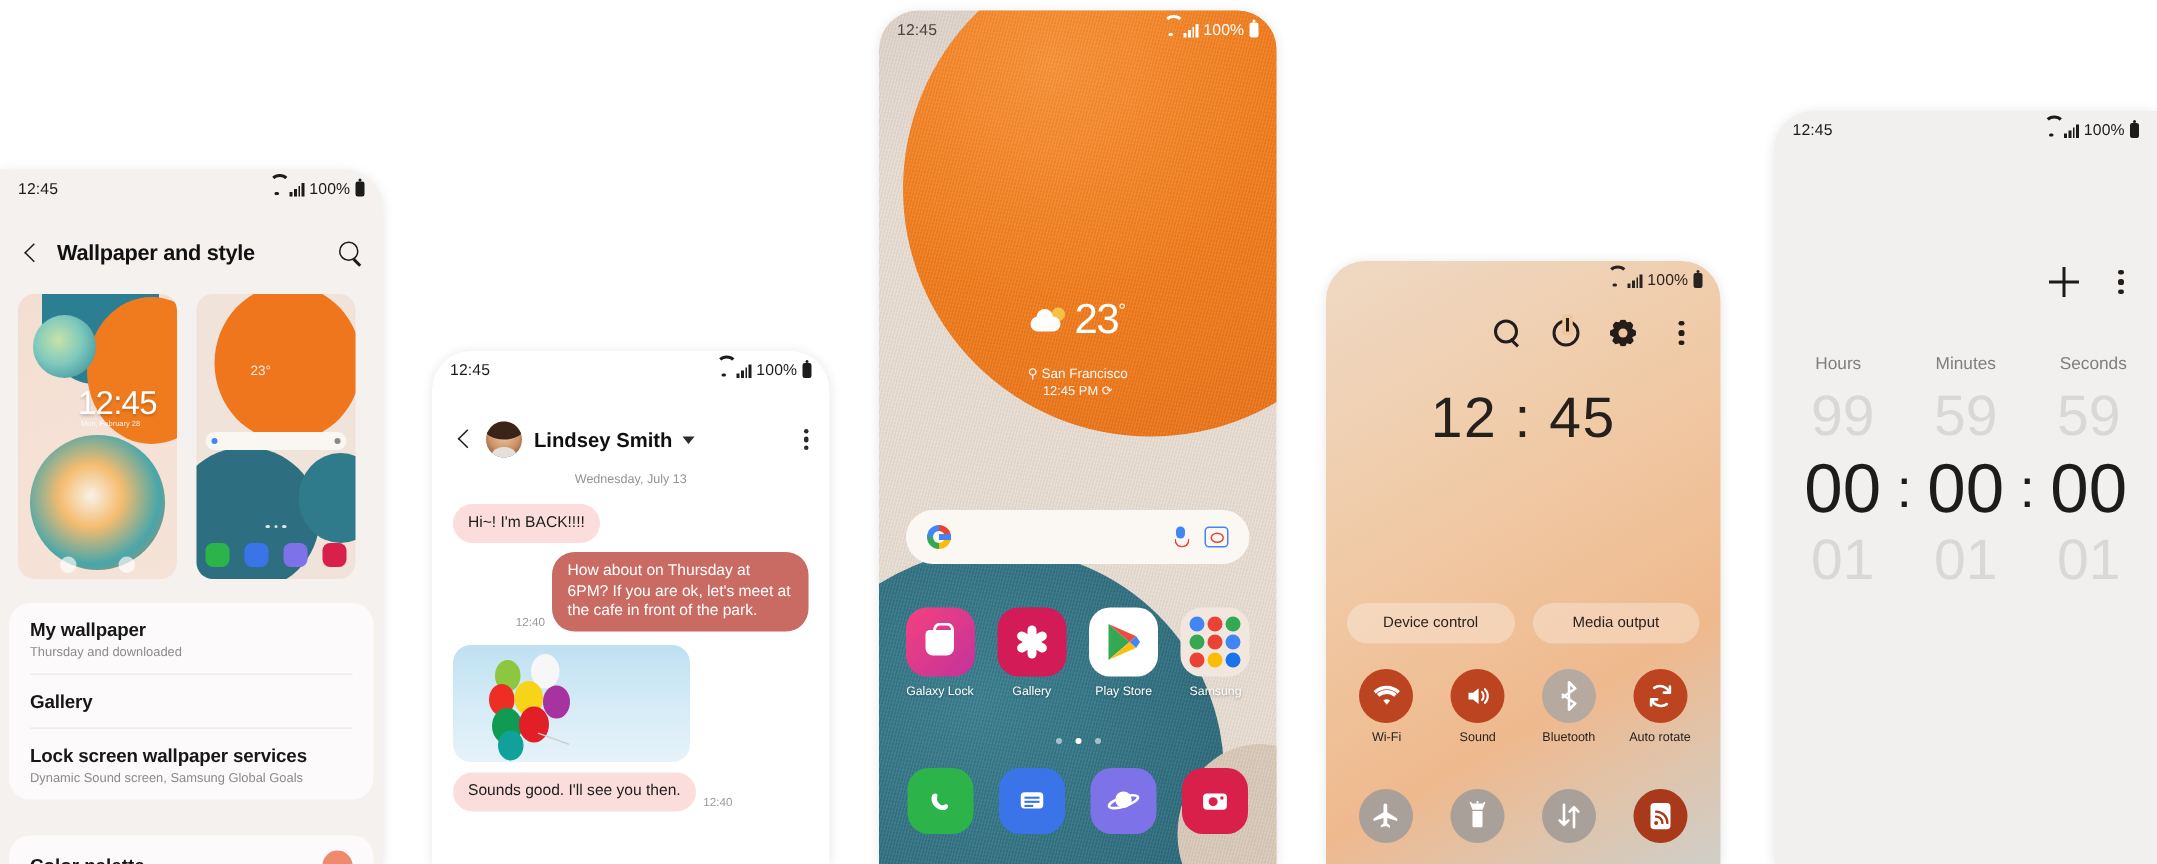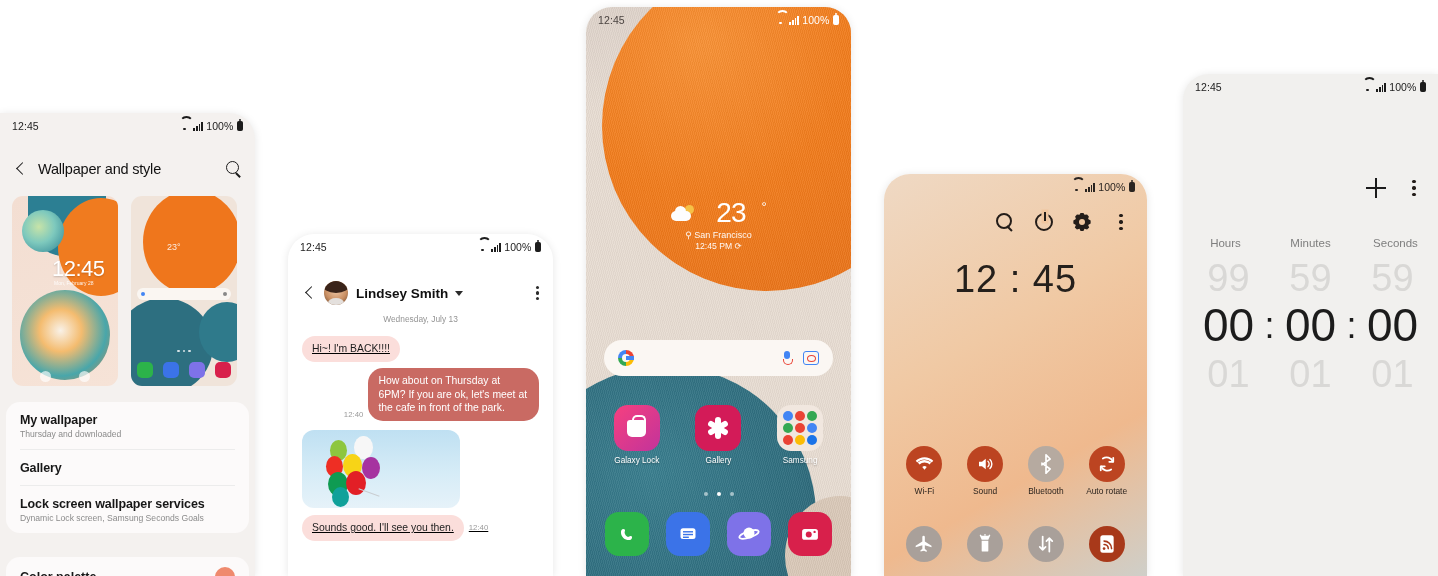--- a/index.html
+++ b/index.html
@@ -54,21 +54,21 @@
   
   #p1 { left: 0; top: 113px; width: 255px; height: 463px; background: #f4f1ef; border-radius: 0 26px 0 0; }
   #p1 .statusbar { color: #1b1b1b; }
   .p1-appbar { position: absolute; top: 36px; left: 0; right: 0; height: 40px; display: flex; align-items: center; padding: 0 12px; }
   .p1-back { width: 18px; height: 18px; position: relative; flex: none; }
   .p1-back::before {
     content: ""; position: absolute; top: 4px; left: 6px; width: 8px; height: 8px;
     border-left: 1.8px solid #1b1b1b; border-bottom: 1.8px solid #1b1b1b;
     transform: rotate(45deg);
   }
-  .p1-title { font-size: 14.5px; font-weight: normal; color: #111; margin-left: 8px; letter-spacing: -0.2px; }
+  .p1-title { font-size: 14.5px; font-weight: bold; color: #111; margin-left: 8px; letter-spacing: -0.2px; }
   .p1-search { margin-left: auto; width: 18px; height: 18px; position: relative; }
   .p1-search::before { content:""; position:absolute; top:1px; left:1px; width:11px; height:11px; border:1.7px solid #1b1b1b; border-radius:50%; }
   .p1-search::after { content:""; position:absolute; top:12px; left:11px; width:6px; height:1.7px; background:#1b1b1b; transform: rotate(45deg); transform-origin: left center; }
 
   .p1-previews { position: absolute; top: 83px; left: 12px; right: 12px; height: 190px; display: flex; gap: 13px; }
   .prev-card { width: 106px; height: 190px; border-radius: 11px; overflow: hidden; position: relative; }
   
   .prev-lock { background: linear-gradient(160deg,#f3ded2 0%, #f6e3d7 100%); }
   .prev-lock .blob-teal { position:absolute; top:-14px; left:16px; width:78px; height:74px; background:#2c7f93; border-radius:0 0 60% 50%/0 0 70% 60%; }
   .prev-lock .blob-orange { position:absolute; top:2px; right:-26px; width:86px; height:98px; background:#f07b1f; border-radius:50%; }
@@ -115,48 +115,48 @@
   .avatar::after { content:""; position:absolute; bottom:-3px; left:4px; width:16px; height:10px; background:#e4e0dd; border-radius:50% 50% 0 0; }
   .p2-name { font-size:13.5px; font-weight:bold; color:#101010; margin-left:8px; }
   .chev { width:0; height:0; border-left:4.2px solid transparent; border-right:4.2px solid transparent; border-top:5px solid #2b2b2b; margin-left:7px; }
   .kebab { margin-left:auto; display:flex; flex-direction:column; gap:2.6px; }
   .kebab i { width:3.1px; height:3.1px; background:#2b2b2b; border-radius:50%; display:block; }
   .p2-datesep { position:absolute; top:80px; left:0; right:0; text-align:center; font-size:8.4px; color:#949494; }
   .p2-thread { position:absolute; top:102px; left:0; right:0; bottom:0; padding:0 14px; }
   .bub { display:inline-block; padding:6px 10px; font-size:10.4px; line-height:1.33; border-radius:15px; max-width:72%; }
   .bub-in { background:#fbdedb; color:#1d1d1d; }
   .bub-out { background:#c96a63; color:#fff; }
-  .row-in { display:flex; align-items:center; gap:5px; margin-bottom:6px;text-decoration:underline; }
+  .row-in { display:flex; align-items:flex-end; gap:5px; margin-bottom:6px; }
   .row-out { display:flex; align-items:flex-end; justify-content:flex-end; gap:5px; margin-bottom:9px; }
   .ts { font-size:7.8px; color:#9a9a9a; padding-bottom:2px; white-space:nowrap; }
   .img-bub { width:158px; height:78px; border-radius:12px; overflow:hidden; position:relative;
      background: linear-gradient(180deg,#bfe0f2 0%, #d6ecf7 55%, #e6f2f9 100%); margin-bottom:7px; }
   .bal { position:absolute; border-radius:50%; }
 
   
   #p3 { left: 586px; top: 7px; width: 265px; height: 569px; border-radius: 26px 26px 0 0;
         background: linear-gradient(170deg, #ddd2c9 0%, #e7dcd2 18%, #e7dcd2 100%); }
   #p3 .wp-orange { position:absolute; top:-46px; left:16px; width:330px; height:330px; border-radius:50%;
        background: radial-gradient(circle at 30% 25%, #f79136 0%, #f07c1d 45%, #e5701a 100%); }
   #p3 .wp-texture { position:absolute; inset:0;
        background-image: repeating-linear-gradient(105deg, rgba(255,255,255,.055) 0 1px, rgba(0,0,0,.03) 1px 2px);
        pointer-events:none; }
   #p3 .wp-teal { position:absolute; bottom:-90px; left:-70px; width:300px; height:300px; border-radius:50%;
        background: radial-gradient(circle at 45% 35%, #3a7e8e 0%, #2f6c7d 60%, #27596a 100%); }
   #p3 .wp-teal2 { position:absolute; bottom:-40px; right:-44px; width:110px; height:120px; border-radius:50%; background:#d9c8b8; }
   #p3 .statusbar { color:#ffffff; z-index:5; }
   #p3 .statusbar .lefttime { color:#4a4340; }
   .p3-weather { position:absolute; top:190px; left:0; right:0; text-align:center; color:#fff; z-index:4; }
-  .p3-weather .temp { font-size:28px; font-weight:300; letter-spacing:-1px; display:inline-flex; align-items:flex-start;gap:16px; }
+  .p3-weather .temp { font-size:28px; font-weight:300; letter-spacing:-1px; display:inline-flex; align-items:flex-start; }
   .p3-weather .cloud { display:inline-block; width:24px; height:16px; position:relative; margin-right:5px; top:8px; }
   .p3-weather .cloud .sun { position:absolute; right:1px; top:0px; width:9px; height:9px; background:#f6c147; border-radius:50%; }
   .p3-weather .cloud .c1 { position:absolute; left:0; bottom:0; width:20px; height:10px; background:#fdfdfd; border-radius:8px; }
   .p3-weather .cloud .c2 { position:absolute; left:4px; bottom:4px; width:11px; height:11px; background:#fdfdfd; border-radius:50%; }
   .p3-weather .deg { font-size:13px; margin-top:2px; }
-  .p3-weather .loc { font-size:9px; opacity:.95; margin-top:1px; }
+  .p3-weather .loc { font-size:9px; opacity:.95; margin-top:15px; }
   .p3-weather .tm { font-size:8.6px; opacity:.95; margin-top:1px; }
   .p3-searchbar { position:absolute; top:333px; left:18px; right:18px; height:36px; background:#fbf7f3; border-radius:18px;
       display:flex; align-items:center; padding:0 14px; z-index:4; }
   .g-logo { width:16px; height:16px; border-radius:50%;
      background: conic-gradient(#ea4335 0 25%, #fbbc05 25% 50%, #34a853 50% 75%, #4285f4 75% 100%);
      position:relative; }
   .g-logo::after { content:""; position:absolute; inset:4px; background:#fbf7f3; border-radius:50%; }
   .g-logo::before { content:""; position:absolute; right:0; top:6px; width:8px; height:4px; background:#4285f4; z-index:2; }
   .mic { margin-left:auto; width:8px; height:14px; position:relative; }
   .mic::before { content:""; position:absolute; top:0; left:1px; width:6px; height:8px; background:#4285f4; border-radius:3px; }
@@ -308,21 +308,21 @@
     <div class="p1-list">
       <div class="p1-row">
         <div class="ttl">My wallpaper</div>
         <div class="sub">Thursday and downloaded</div>
       </div>
       <div class="p1-row">
         <div class="ttl">Gallery</div>
       </div>
       <div class="p1-row">
         <div class="ttl">Lock screen wallpaper services</div>
-        <div class="sub">Dynamic Lock screen, Samsung Seconds Goals</div>
+        <div class="sub">Dynamic Sound screen, Samsung Global Goals</div>
       </div>
     </div>
 
     <div class="p1-card2">
       <span class="ttl">Color palette</span>
       <span class="swatch"></span>
     </div>
   </div>
 
   <div class="phone" id="p2">
@@ -438,20 +438,31 @@
               <i style="transform:rotate(60deg)"></i>
               <i style="transform:rotate(120deg)"></i>
             <i style="transform:rotate(180deg)"></i>
               <i style="transform:rotate(240deg)"></i>
               <i style="transform:rotate(300deg)"></i>
           </span>
         </div>
         <div class="app-lb">Gallery</div>
       </div>
       <div class="p3-app">
+        <div class="app-ico ic-playstore">
+          <svg width="24" height="26" viewBox="0 0 24 26">
+            <path d="M2 1 L16 13 L2 25 Z" fill="#34a853"></path>
+            <path d="M2 1 L16 13 L20.5 9.2 Z" fill="#ea4335" opacity="0.95"></path>
+            <path d="M2 25 L16 13 L20.5 16.8 Z" fill="#fbbc05" opacity="0.95"></path>
+            <path d="M16 13 L20.5 9.2 L23 13 L20.5 16.8 Z" fill="#4285f4"></path>
+          </svg>
+        </div>
+        <div class="app-lb">Play Store</div>
+      </div>
+      <div class="p3-app">
         <div class="app-ico ic-google">
           <span style="background:#4285f4"></span>
             <span style="background:#ea4335"></span>
             <span style="background:#34a853"></span>
           <span style="background:#34a853"></span>
             <span style="background:#ea4335"></span>
             <span style="background:#4285f4"></span>
           <span style="background:#ea4335"></span>
             <span style="background:#fbbc05"></span>
             <span style="background:#1a73e8"></span>
@@ -519,20 +530,24 @@
           <i></i>
           <i></i>
           <i></i>
         </span>
     </div>
 
     <div class="p4-clock">
       <div class="t">12 : 45</div>
     </div>
 
+    <div class="p4-pills">
+      <div class="pill">Device control</div>
+      <div class="pill">Media output</div>
+    </div>
 
     <div class="p4-toggles">
       <div class="tog">
         <div class="tog-c on">
           <svg width="21" height="16" viewBox="0 0 24 18">
               <path d="M12 15.6l2.6-3.1a4 4 0 0 0-5.2 0z" fill="#fff"></path>
               <path d="M12 7.4c2.2 0 4.2.8 5.7 2.2l1.9-2.2A11.3 11.3 0 0 0 12 4.4c-2.9 0-5.6 1.1-7.6 3l1.9 2.2A8.4 8.4 0 0 1 12 7.4z" fill="#fff"></path>
               <path d="M12 1.2c3.9 0 7.4 1.5 10 4l-1.7 2A12.6 12.6 0 0 0 12 3.9c-3.2 0-6.1 1.2-8.3 3.3L2 5.2A14.5 14.5 0 0 1 12 1.2z" fill="#fff"></path>
             </svg>
         </div>

